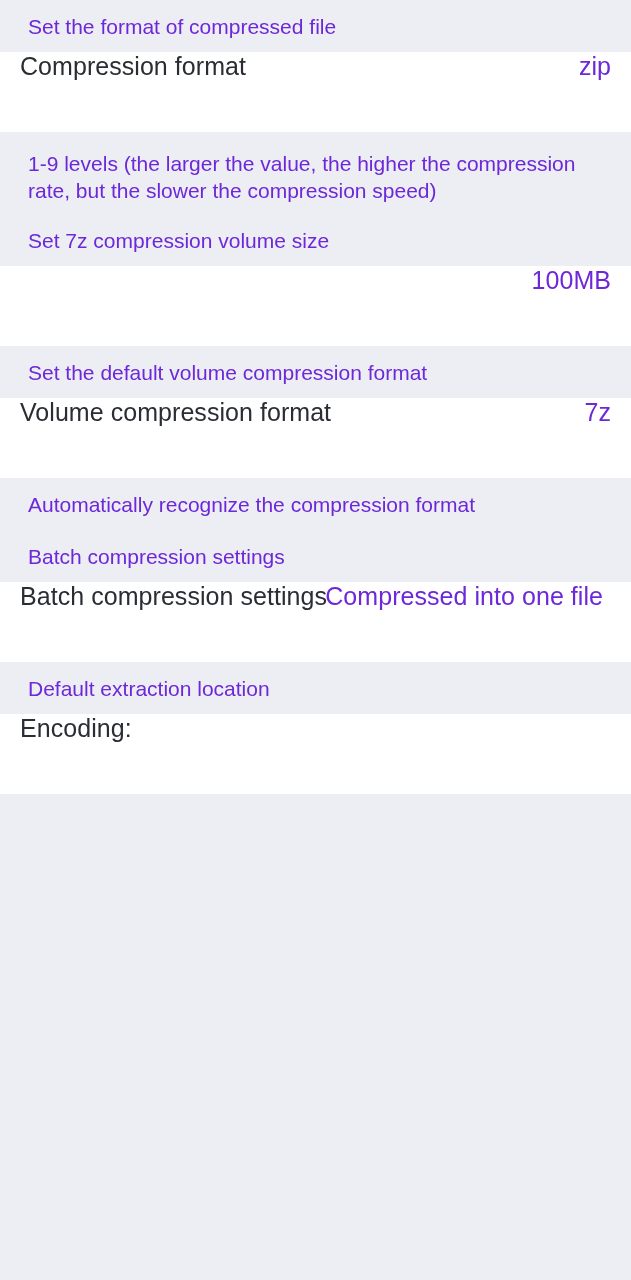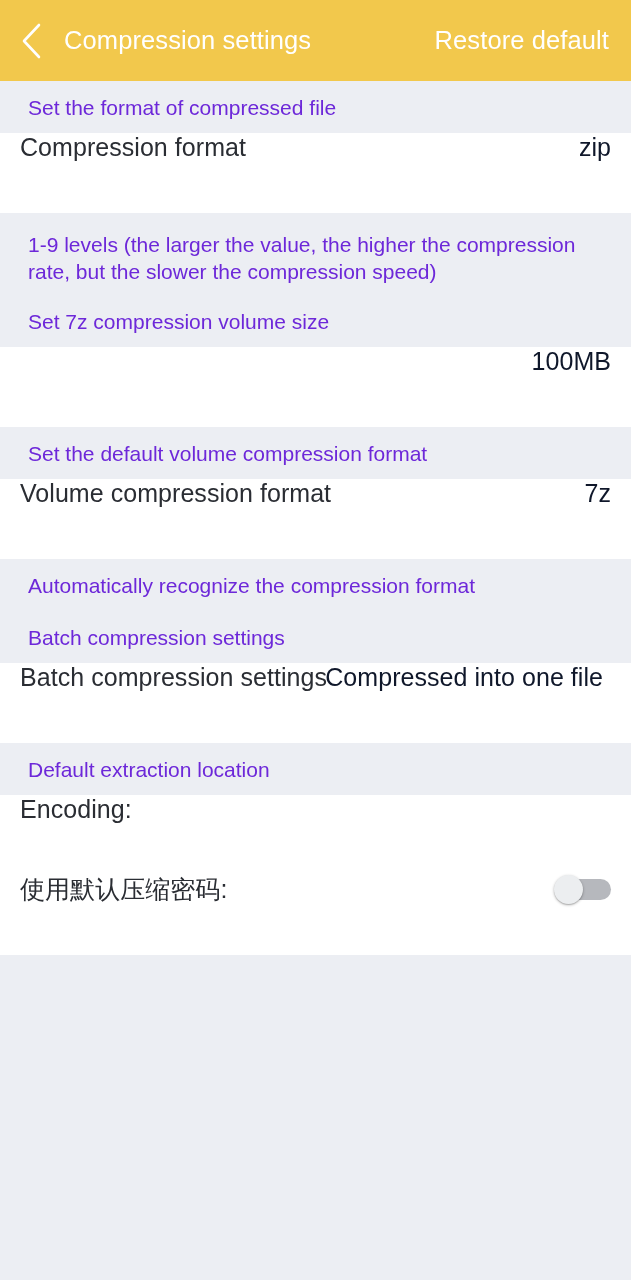--- a/index.html
+++ b/index.html
@@ -112,21 +112,21 @@
   .row-label {
     color: #2a2d33;
     font-size: 25px;
     font-weight: 400;
     letter-spacing: 0.05px;
     white-space: nowrap;
     line-height: 1.15;
   }
   .row-value {
     margin-left: auto;
-    color: #0f172a;
+    color: #6d28d9;
     font-size: 25px;
     font-weight: 400;
     letter-spacing: 0.05px;
     white-space: nowrap;
     line-height: 1.15;
   }
   .row-value.dark { color: #55585f; }
 
   
   .row.overlap { justify-content: flex-start; }
@@ -171,31 +171,20 @@
   .switch.off .track { background: #b6b8bd; left: 4px; }
   .switch.off .thumb { left: -1px; background: #eceef0; }
 
   .filler { background: #eceef3; flex: 1 1 auto; }
 </style>
 </head>
 <body>
 
 <div class="screen">
 
-  <div class="appbar">
-    <div class="back-btn">
-      <span>
-        <svg width="26" height="40" viewBox="0 0 26 40" fill="none" aria-hidden="true">
-          <path d="M21 4 L6 20 L21 36" stroke="#ffffff" stroke-width="2.6" stroke-linecap="round" stroke-linejoin="round" fill="none"></path>
-        </svg>
-      </span>
-    </div>
-    <div class="appbar-title">Compression settings</div>
-    <div class="appbar-action">Restore default</div>
-  </div>
 
   <div class="content">
 
     <div class="section-head">
       <span class="caption-text">Set the format of compressed file</span>
     </div>
     <div class="row">
       <span class="row-label">Compression format</span>
       <span class="row-value">zip</span>
     </div>
@@ -231,23 +220,16 @@
       <span class="row-value">Compressed into one file</span>
     </div>
 
     <div class="section-head">
       <span class="caption-text">Default extraction location</span>
     </div>
     <div class="row">
       <span class="row-label">Encoding:</span>
     </div>
 
-    <div class="row">
-      <span class="row-label">使用默认压缩密码:</span>
-      <span class="switch off">
-        <span class="track"></span>
-        <span class="thumb"></span>
-      </span>
-    </div>
 
     <div class="filler"></div>
   </div>
 </div>
 
 </body></html>

